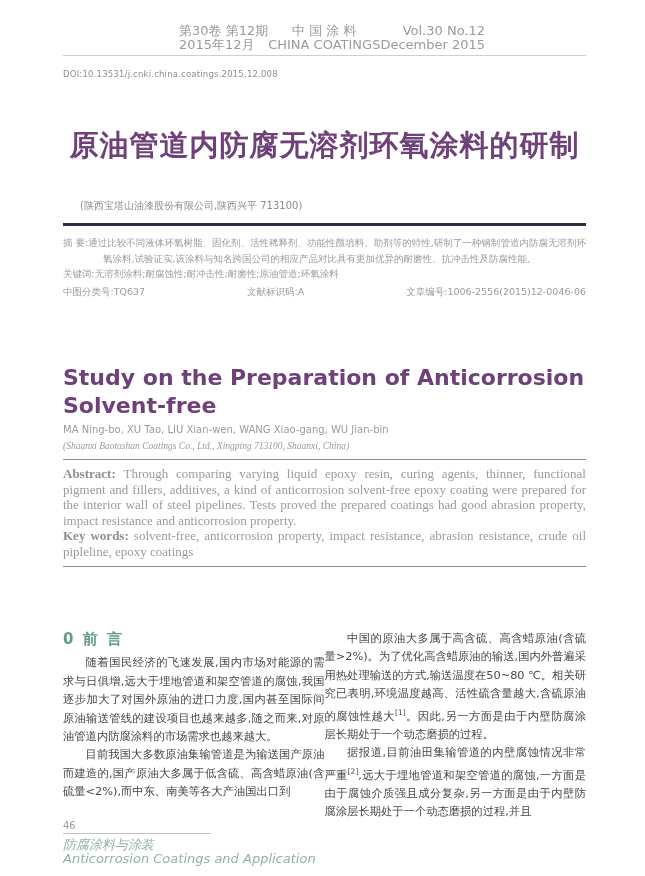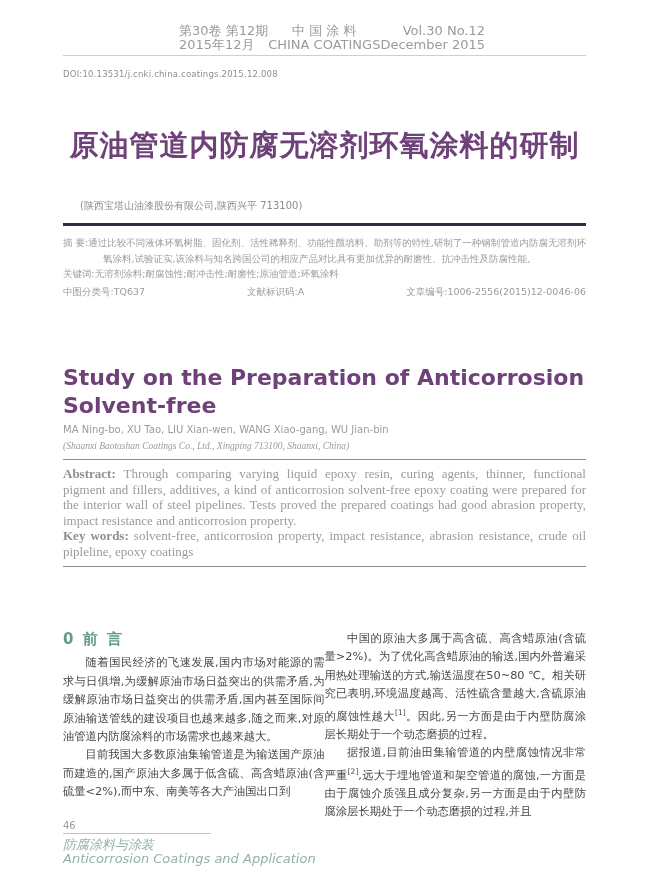--- a/index.html
+++ b/index.html
@@ -95,21 +95,21 @@
     <div class="en-affil">(Shaanxi Baotashan Coatings Co., Ltd., Xingping 713100, Shaanxi, China)</div>
     <div class="en-abstract">
       <p><span class="lbl">Abstract: </span><span>Through comparing varying liquid epoxy resin, curing agents, thinner, functional pigment and fillers, additives, a kind of anticorrosion solvent-free epoxy coating were prepared for the interior wall of steel pipelines. Tests proved the prepared coatings had good abrasion property, impact resistance and anticorrosion property.</span></p>
       <p><span class="lbl">Key words: </span><span>solvent-free, anticorrosion property, impact resistance, abrasion resistance, crude oil pipleline, epoxy coatings</span></p>
     </div>
   </div>
 
   <div class="body-cols">
     <div class="col">
       <h3 class="section-heading">0  前  言</h3>
-      <p>随着国民经济的飞速发展,国内市场对能源的需求与日俱增,为缓解原油市场日益突出的供需矛盾,为缓解原油市场日益突出的供需矛盾,国内甚至国际间原油输送管线的建设项目也越来越多,随之而来,对原油管道内防腐涂料的市场需求也越来越大。</p>
+      <p>随着国民经济的飞速发展,国内市场对能源的需求与日俱增,远大于埋地管道和架空管道的腐蚀,我国逐步加大了对国外原油的进口力度,国内甚至国际间原油输送管线的建设项目也越来越多,随之而来,对原油管道内防腐涂料的市场需求也越来越大。</p>
       <p>目前我国大多数原油集输管道是为输送国产原油而建造的,国产原油大多属于低含硫、高含蜡原油(含硫量&lt;2%),而中东、南美等各大产油国出口到</p>
     </div>
     <div class="col">
       <p><span>中国的原油大多属于高含硫、高含蜡原油(含硫量&gt;2%)。为了优化高含蜡原油的输送,国内外普遍采用热处理输送的方式,输送温度在50~80 ℃。相关研究已表明,环境温度越高、活性硫含量越大,含硫原油的腐蚀性越大</span><sup>[1]</sup><span>。因此,另一方面是由于内壁防腐涂层长期处于一个动态磨损的过程。</span></p>
       <p><span>据报道,目前油田集输管道的内壁腐蚀情况非常严重</span><sup>[2]</sup><span>,远大于埋地管道和架空管道的腐蚀,一方面是由于腐蚀介质强且成分复杂,另一方面是由于内壁防腐涂层长期处于一个动态磨损的过程,并且</span></p>
     </div>
   </div>
 
   <div class="footer">
     <span class="pg">46</span>

